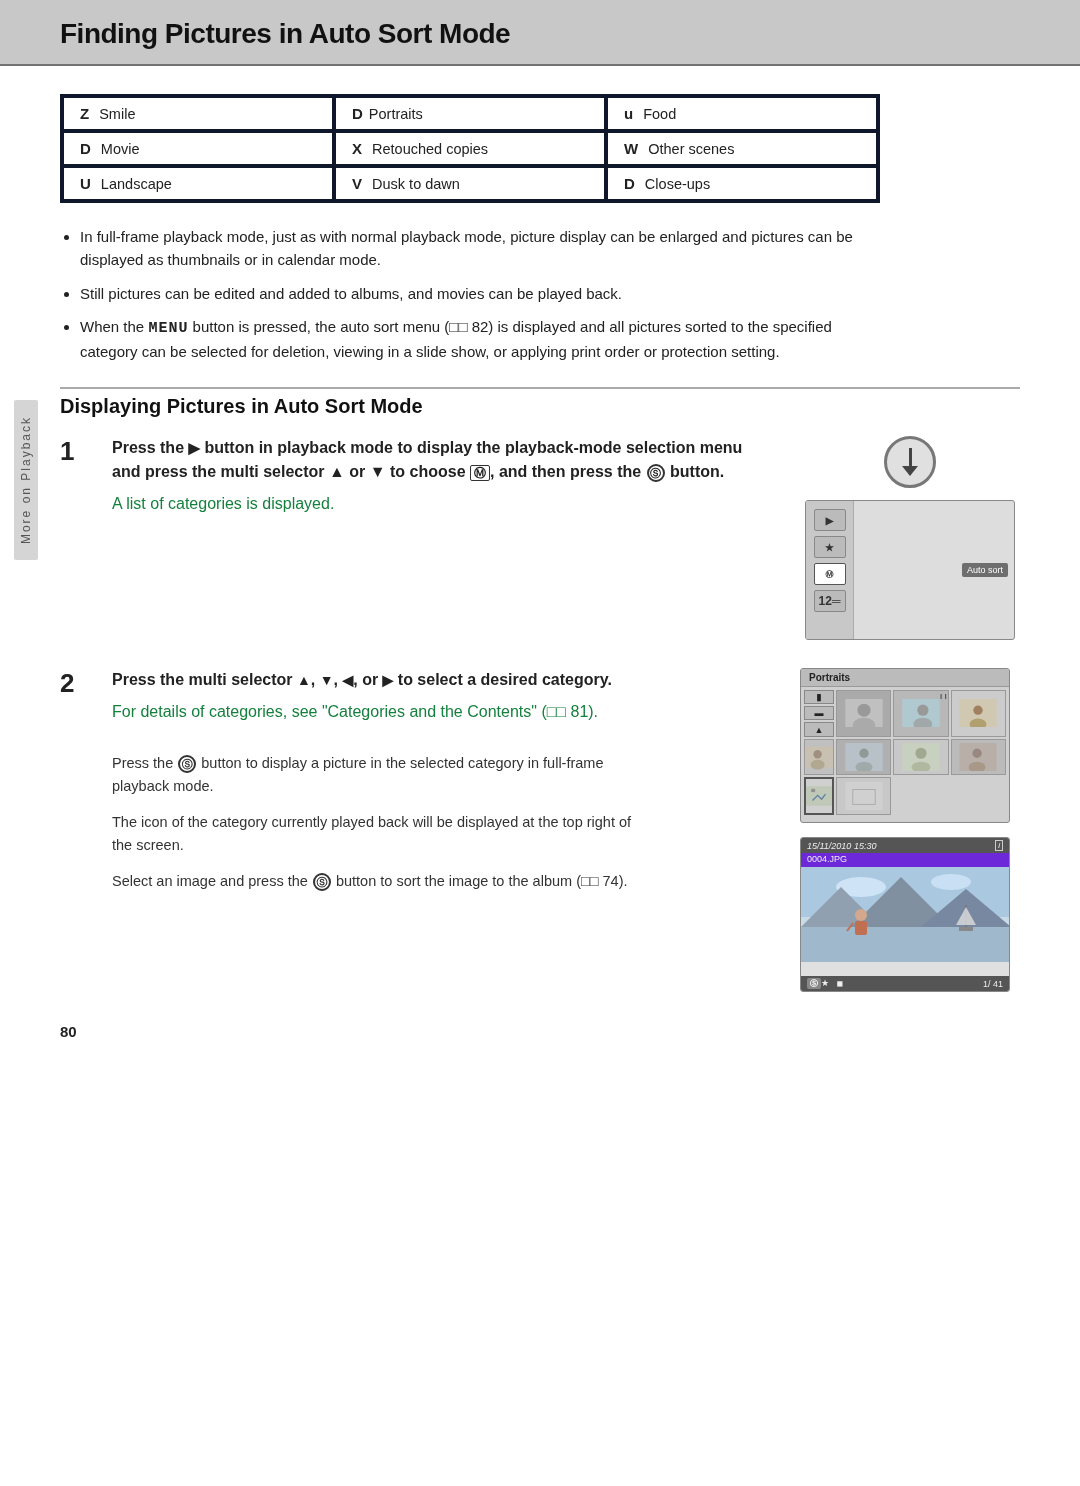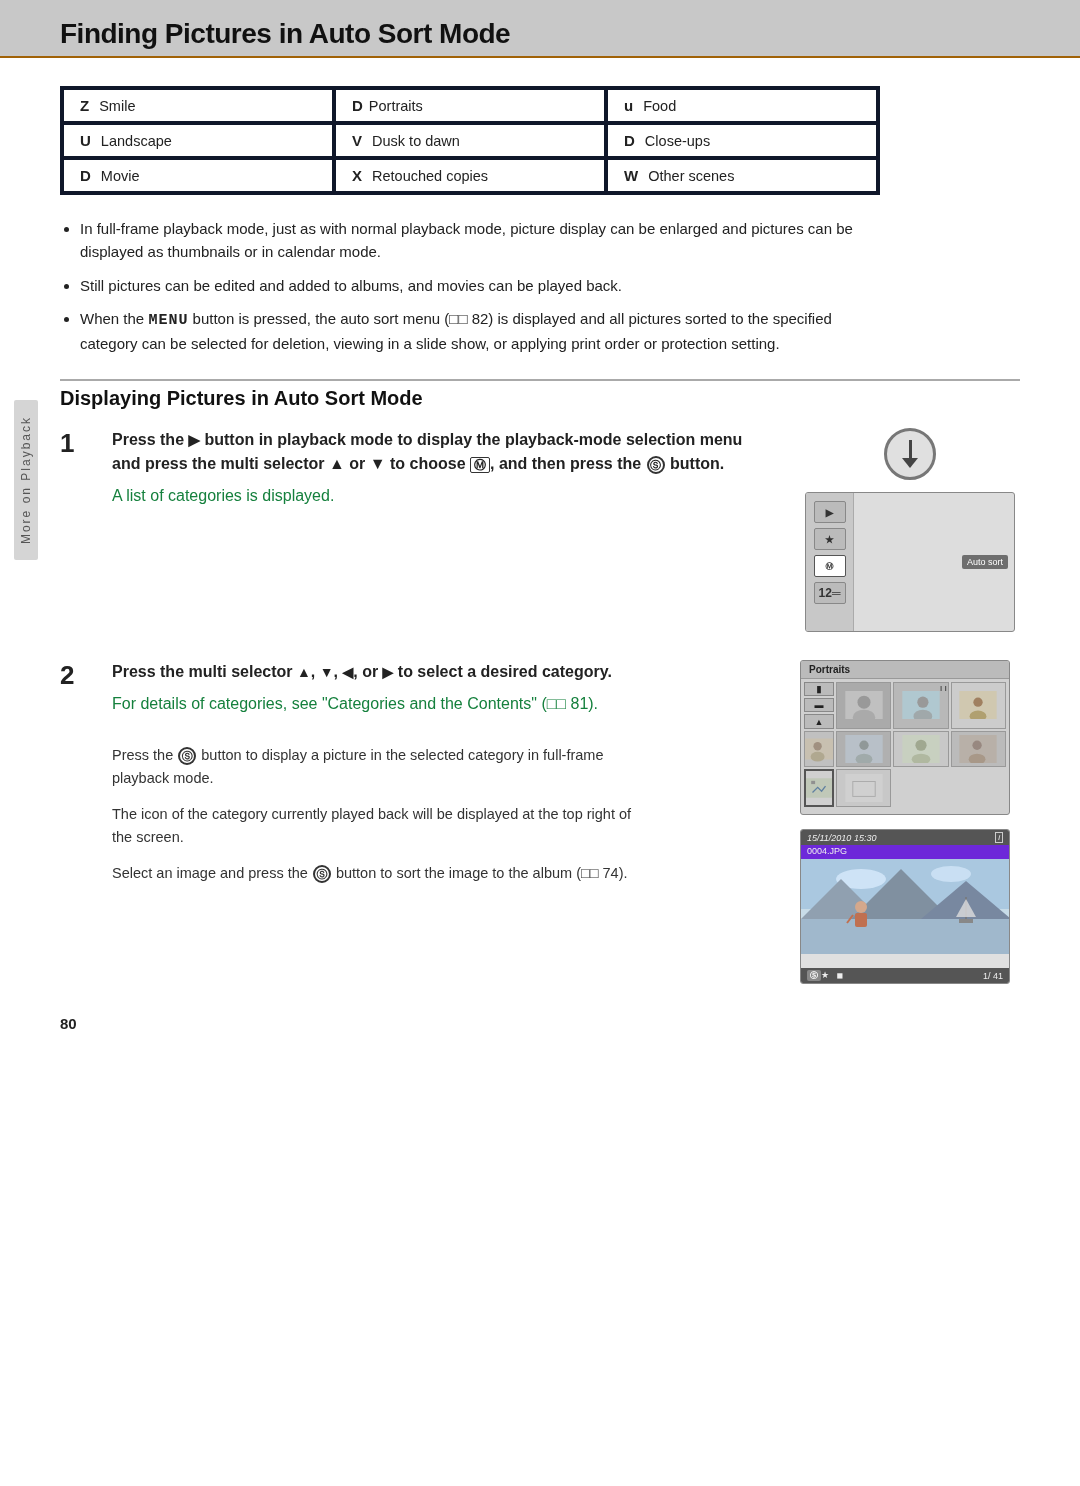--- a/index.html
+++ b/index.html
@@ -9,22 +9,22 @@
       font-size: 15px;
       color: #222;
       width: 1080px;
       min-height: 1486px;
       position: relative;
     }
 
     
     .header-bar {
       background: #c8c8c8;
-      padding: 18px 60px 6px 60px;
-      border-bottom: 2px solid #a16207;
+      padding: 18px 60px 14px 60px;
+      border-bottom: 2px solid #737373;
     }
     .header-bar h1 {
       font-size: 28px;
       font-weight: 900;
       color: #111;
       letter-spacing: -0.5px;
     }
 
     
     .main-content {
@@ -366,28 +366,28 @@
 
 
   <table class="category-table">
     <tbody>
         <tr>
       <td><span class="cat-icon">Z</span> Smile</td>
       <td><span class="cat-icon">D</span>Portraits</td>
       <td><span class="cat-icon">u</span>  Food</td>
     </tr>
     <tr>
+      <td><span class="cat-icon">D</span> Movie</td>
+      <td><span class="cat-icon">X</span> Retouched copies</td>
+      <td><span class="cat-icon">W</span> Other scenes</td>
+    </tr>
+    <tr>
       <td><span class="cat-icon">U</span> Landscape</td>
       <td><span class="cat-icon">V</span> Dusk to dawn</td>
       <td><span class="cat-icon">D</span> Close-ups</td>
-    </tr>
-    <tr>
-      <td><span class="cat-icon">D</span> Movie</td>
-      <td><span class="cat-icon">X</span> Retouched copies</td>
-      <td><span class="cat-icon">W</span> Other scenes</td>
     </tr>
   </tbody>
     </table>
 
   <ul class="bullet-list">
     <li>In full-frame playback mode, just as with normal playback mode, picture display can be enlarged and pictures can be displayed as thumbnails or in calendar mode.</li>
     <li>Still pictures can be edited and added to albums, and movies can be played back.</li>
     <li>When the <span class="menu-bold">MENU</span> button is pressed, the auto sort menu (□□ 82) is displayed and all pictures sorted to the specified category can be selected for deletion, viewing in a slide show, or applying print order or protection setting.</li>
   </ul>
 

